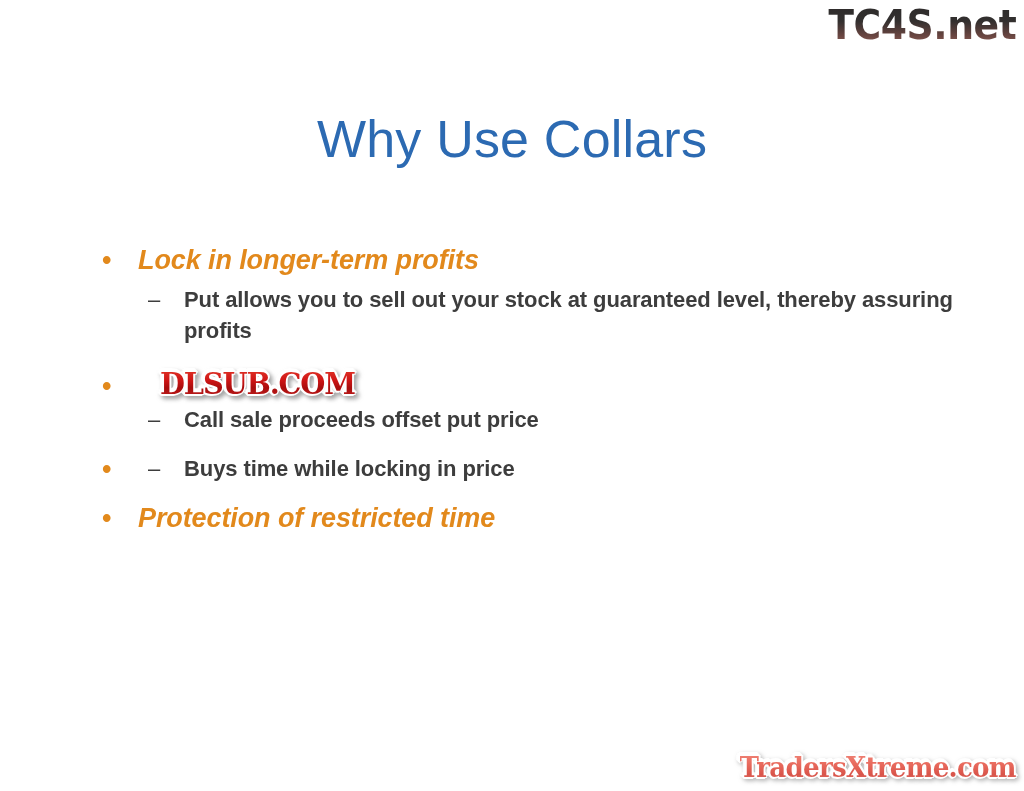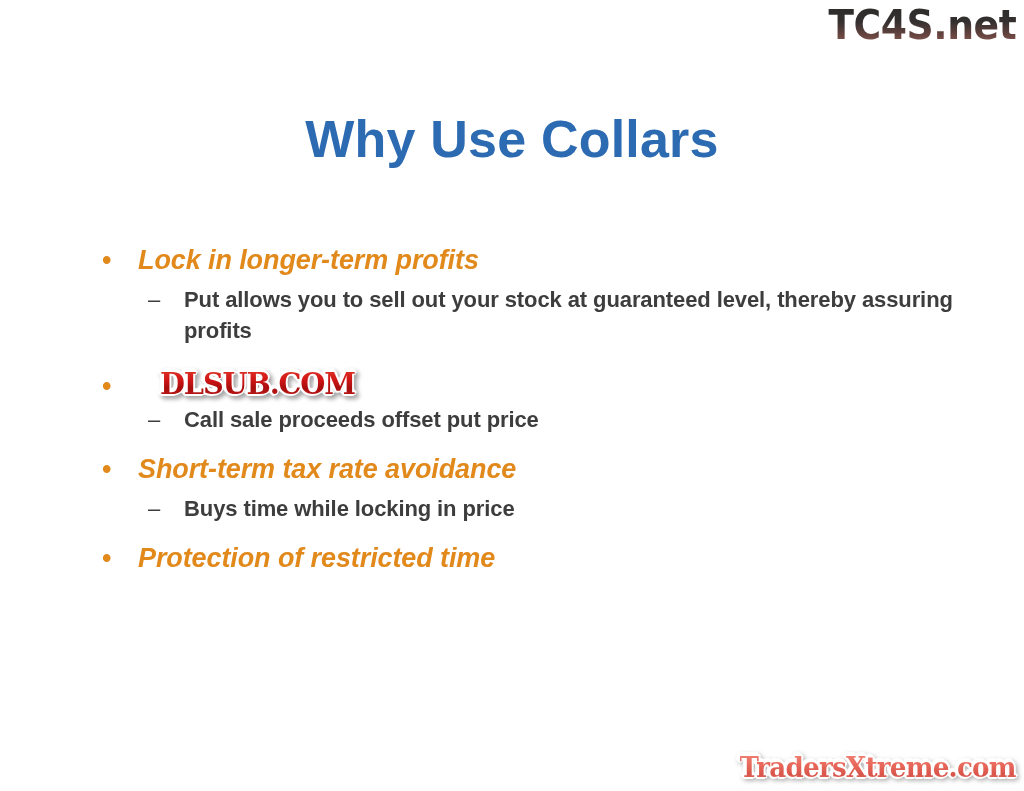--- a/index.html
+++ b/index.html
@@ -44,21 +44,21 @@
 
   
   .slide-title {
     position: absolute;
     left: 0;
     right: 0;
     top: 108px;
     text-align: center;
     color: #2c6ab2;
     font-size: 52px;
-    font-weight: 700;
+    font-weight: 400;
     line-height: 62px;
     letter-spacing: 0.2px;
     font-family: "Liberation Sans", sans-serif;
   }
 
   
   .body-content {
     position: absolute;
     left: 96px;
     top: 240px;
@@ -197,21 +197,20 @@
 
     <div class="bullet-l2">
       <span class="marker">–</span>
       <span>Call sale proceeds offset put price</span>
     </div>
 
     <div class="spacer-xs"></div>
 
     <div class="bullet-l1">
       <span class="marker">•</span>
-      <span class="text">Short-term tax rate avoidance</span>
     </div>
 
     <div class="bullet-l2">
       <span class="marker">–</span>
       <span>Buys time while locking in price</span>
     </div>
 
     <div class="spacer-xs"></div>
 
     <div class="bullet-l1">

